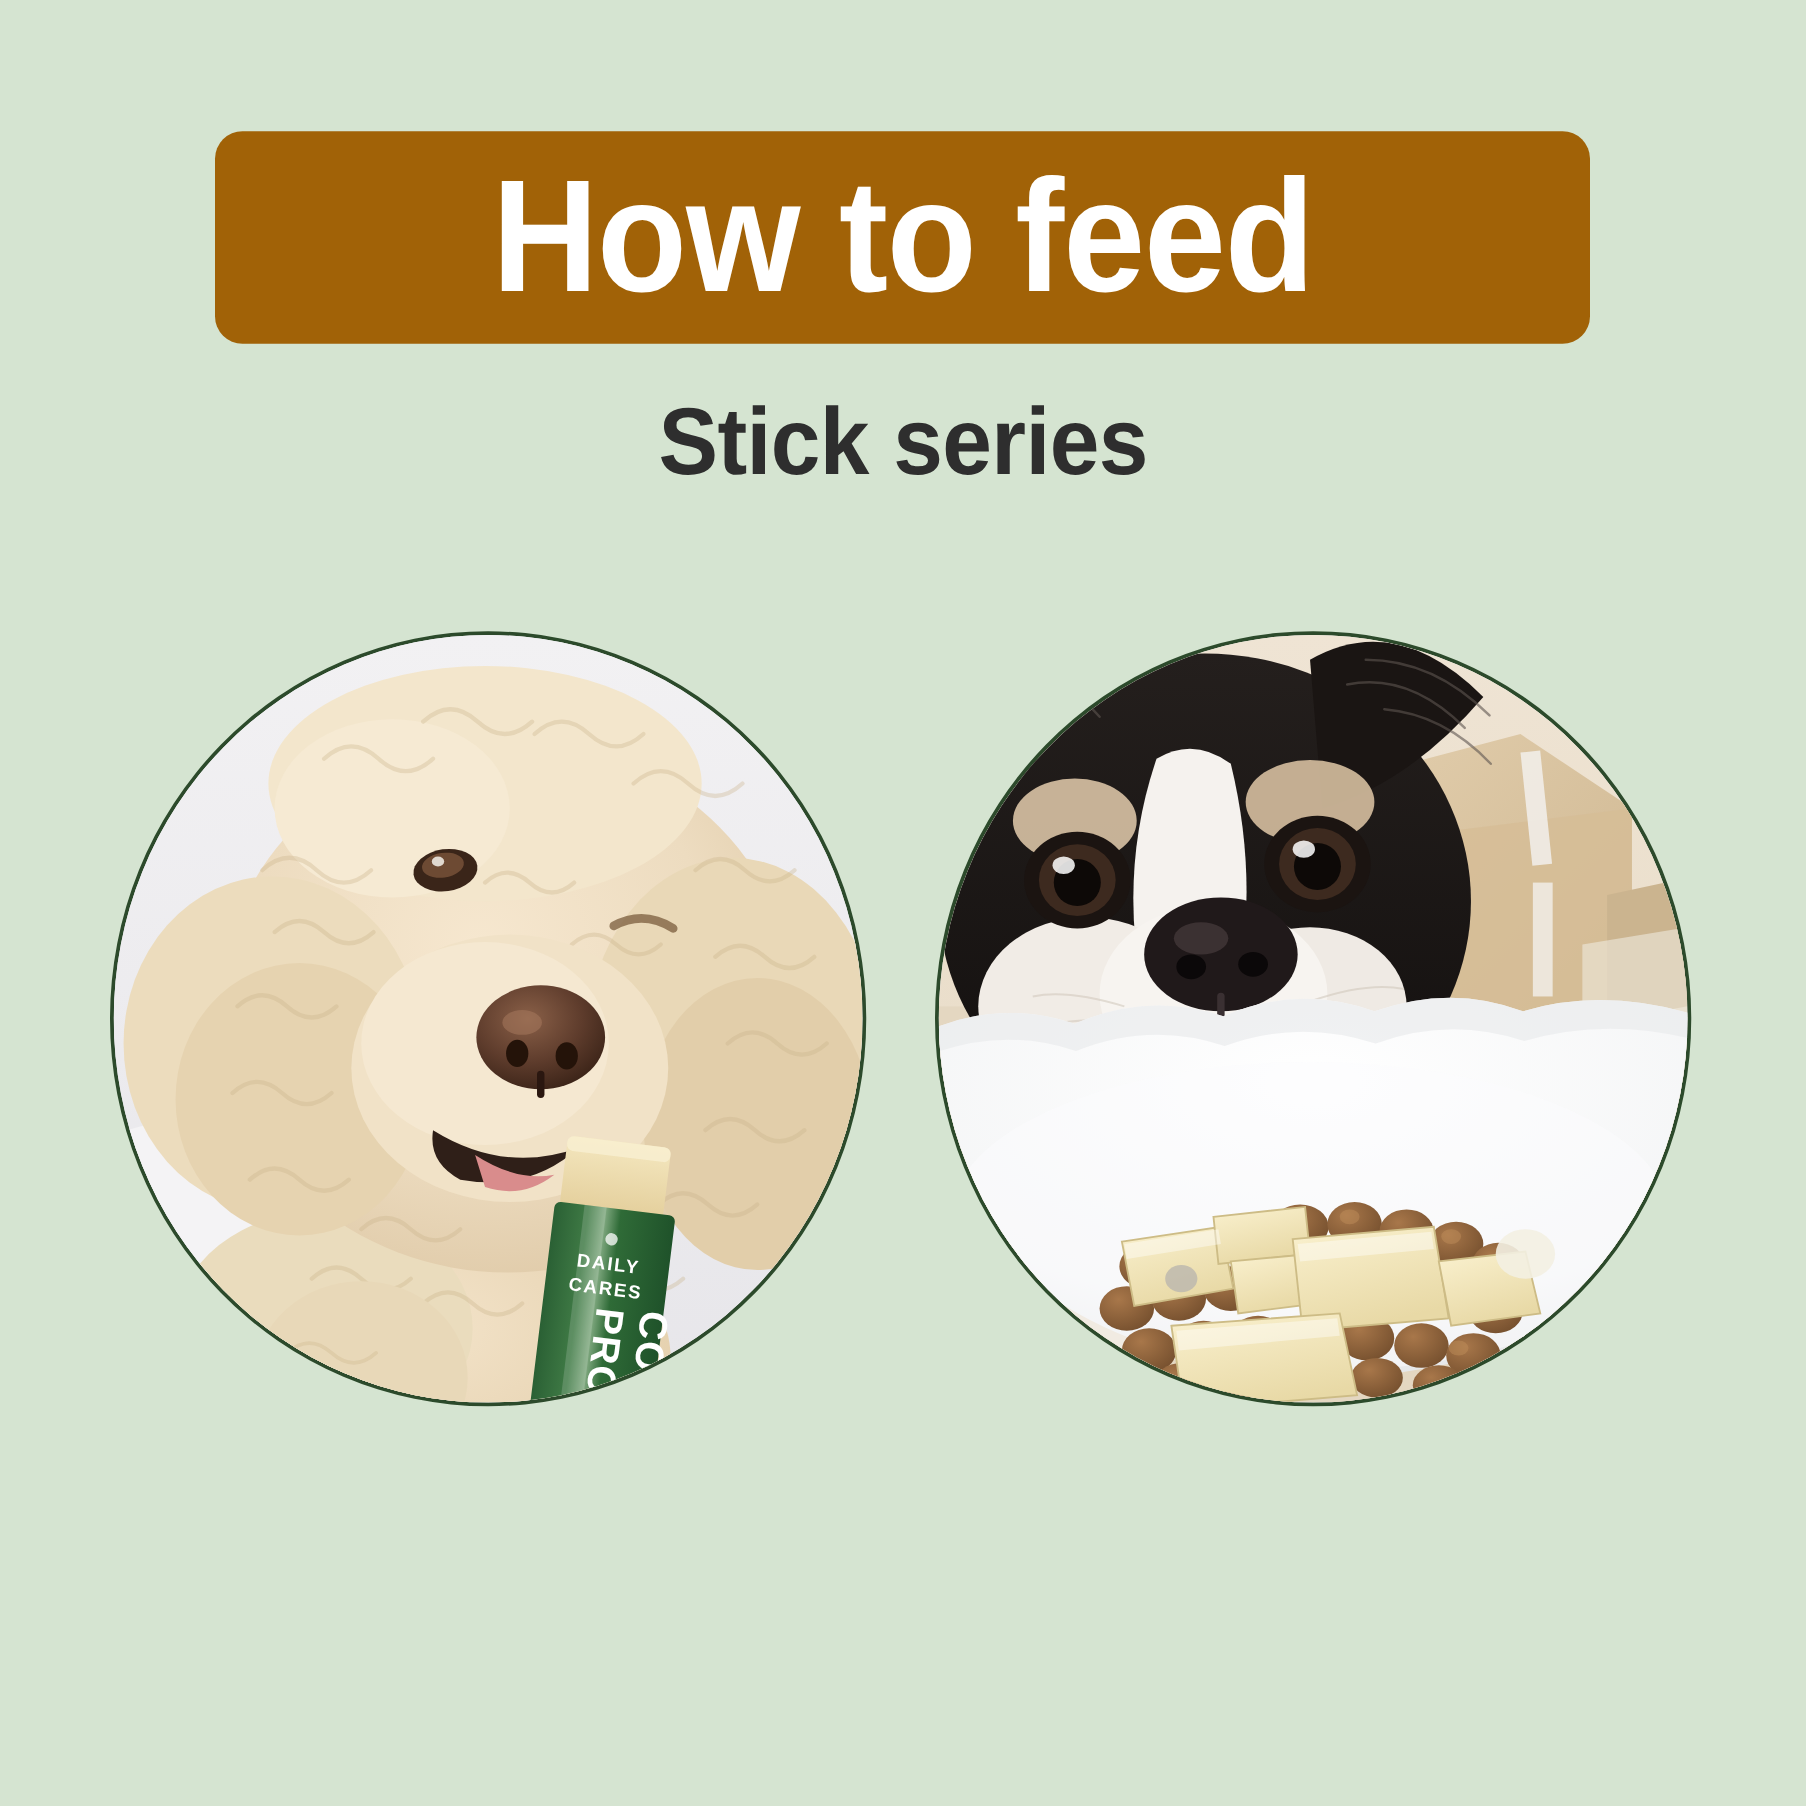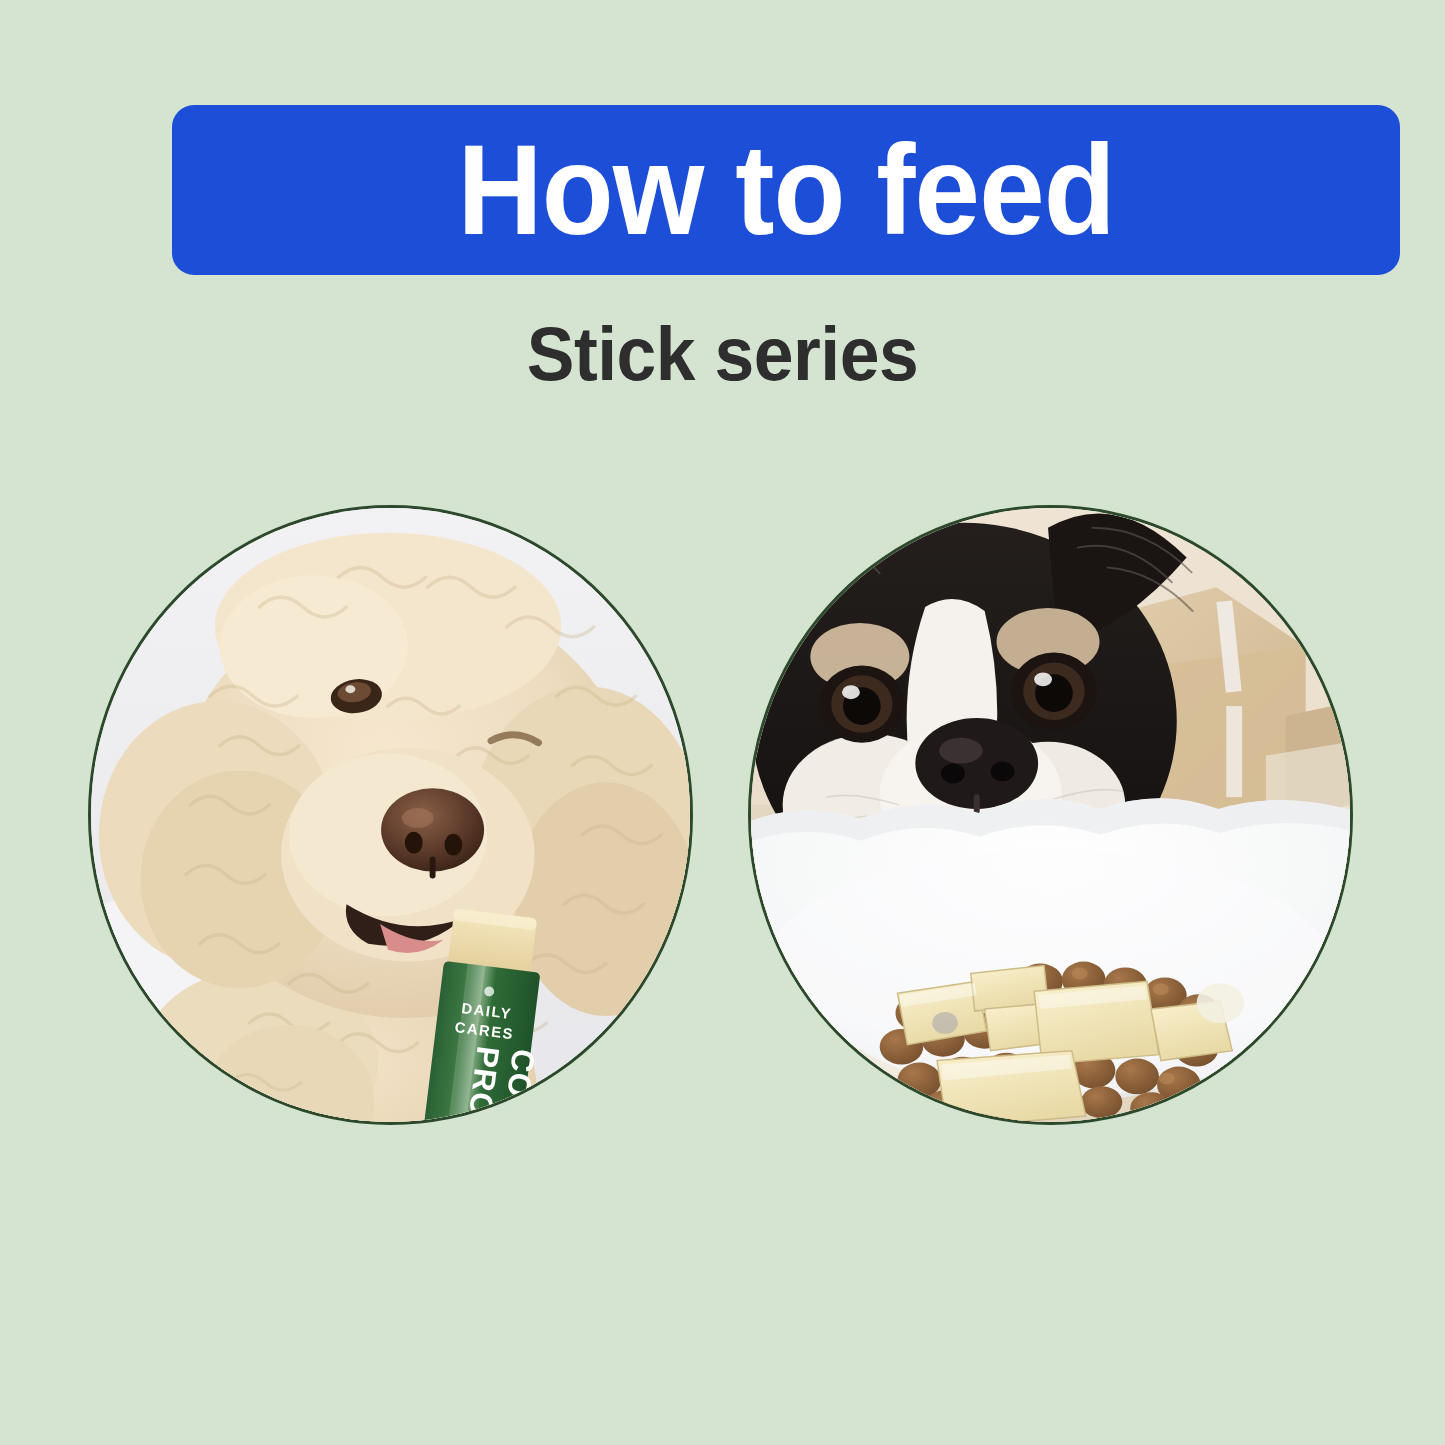--- a/index.html
+++ b/index.html
@@ -13,22 +13,22 @@
   body {
     background:#d5e4d1;
     font-family:"Liberation Sans", sans-serif;
     position:relative;
   }
 
   
   .header-banner {
     position:absolute;
     left:172px; top:105px;
-    width:1228px; height:170px;
-    background:#1d4ed8;
+    width:1100px; height:170px;
+    background:#a16207;
     border-radius:22px;
     display:flex; align-items:center; justify-content:center;
   }
   .header-title {
     color:#ffffff;
     font-size:128px;
     font-weight:700;
     letter-spacing:-1px;
     line-height:1;
     transform:scaleX(0.92);

